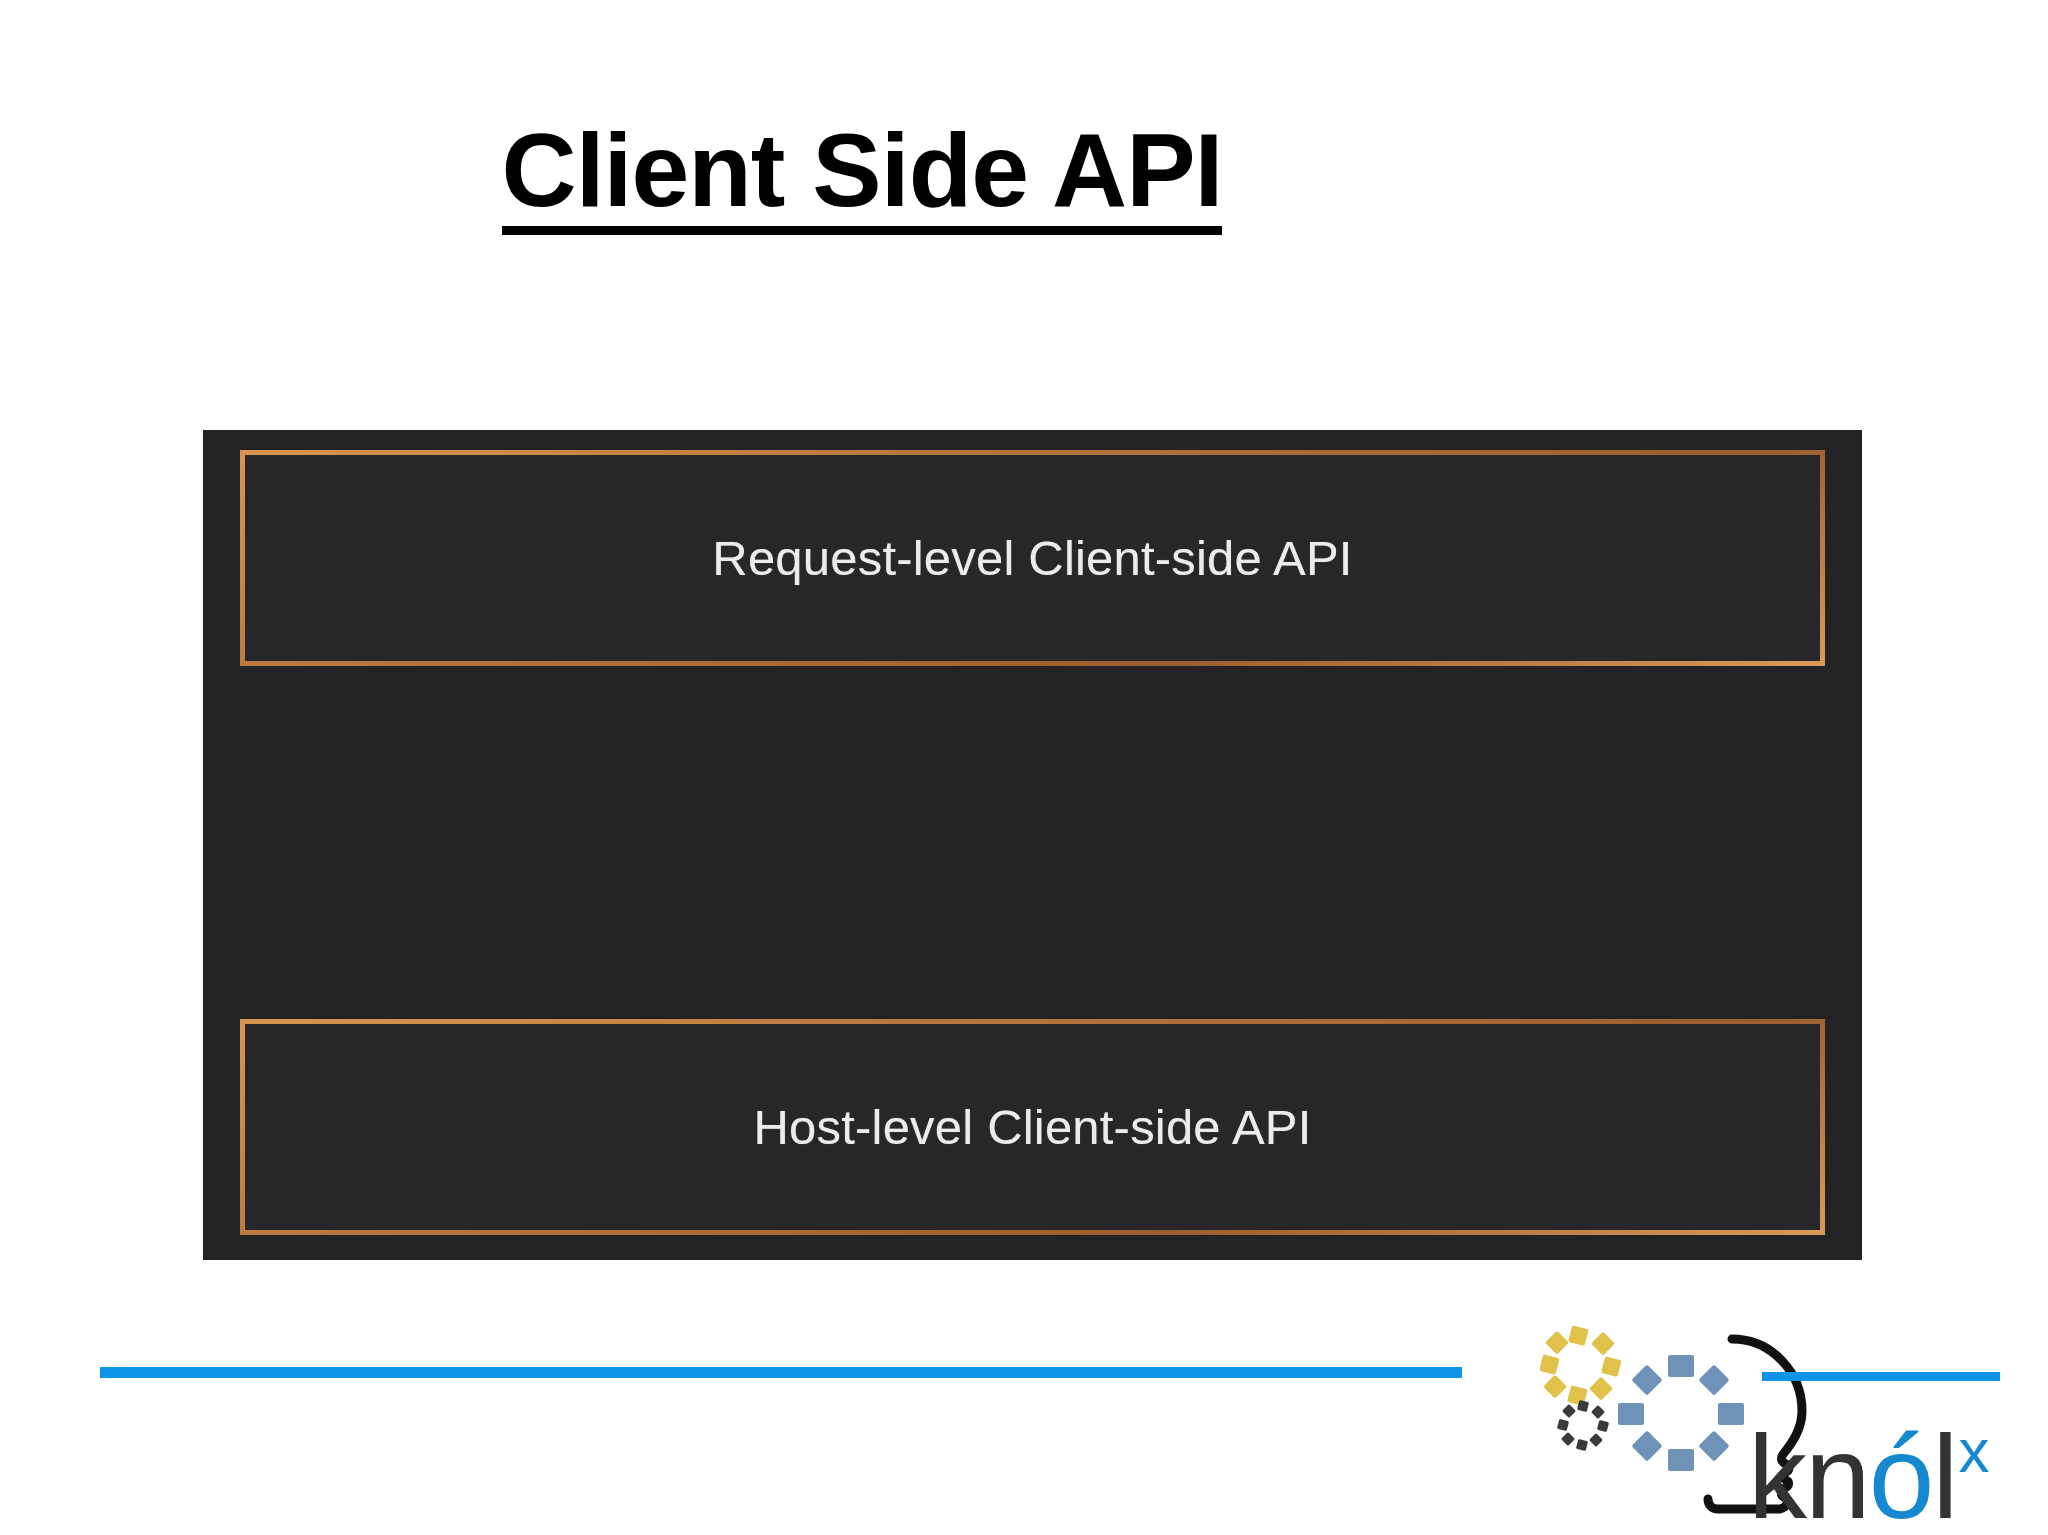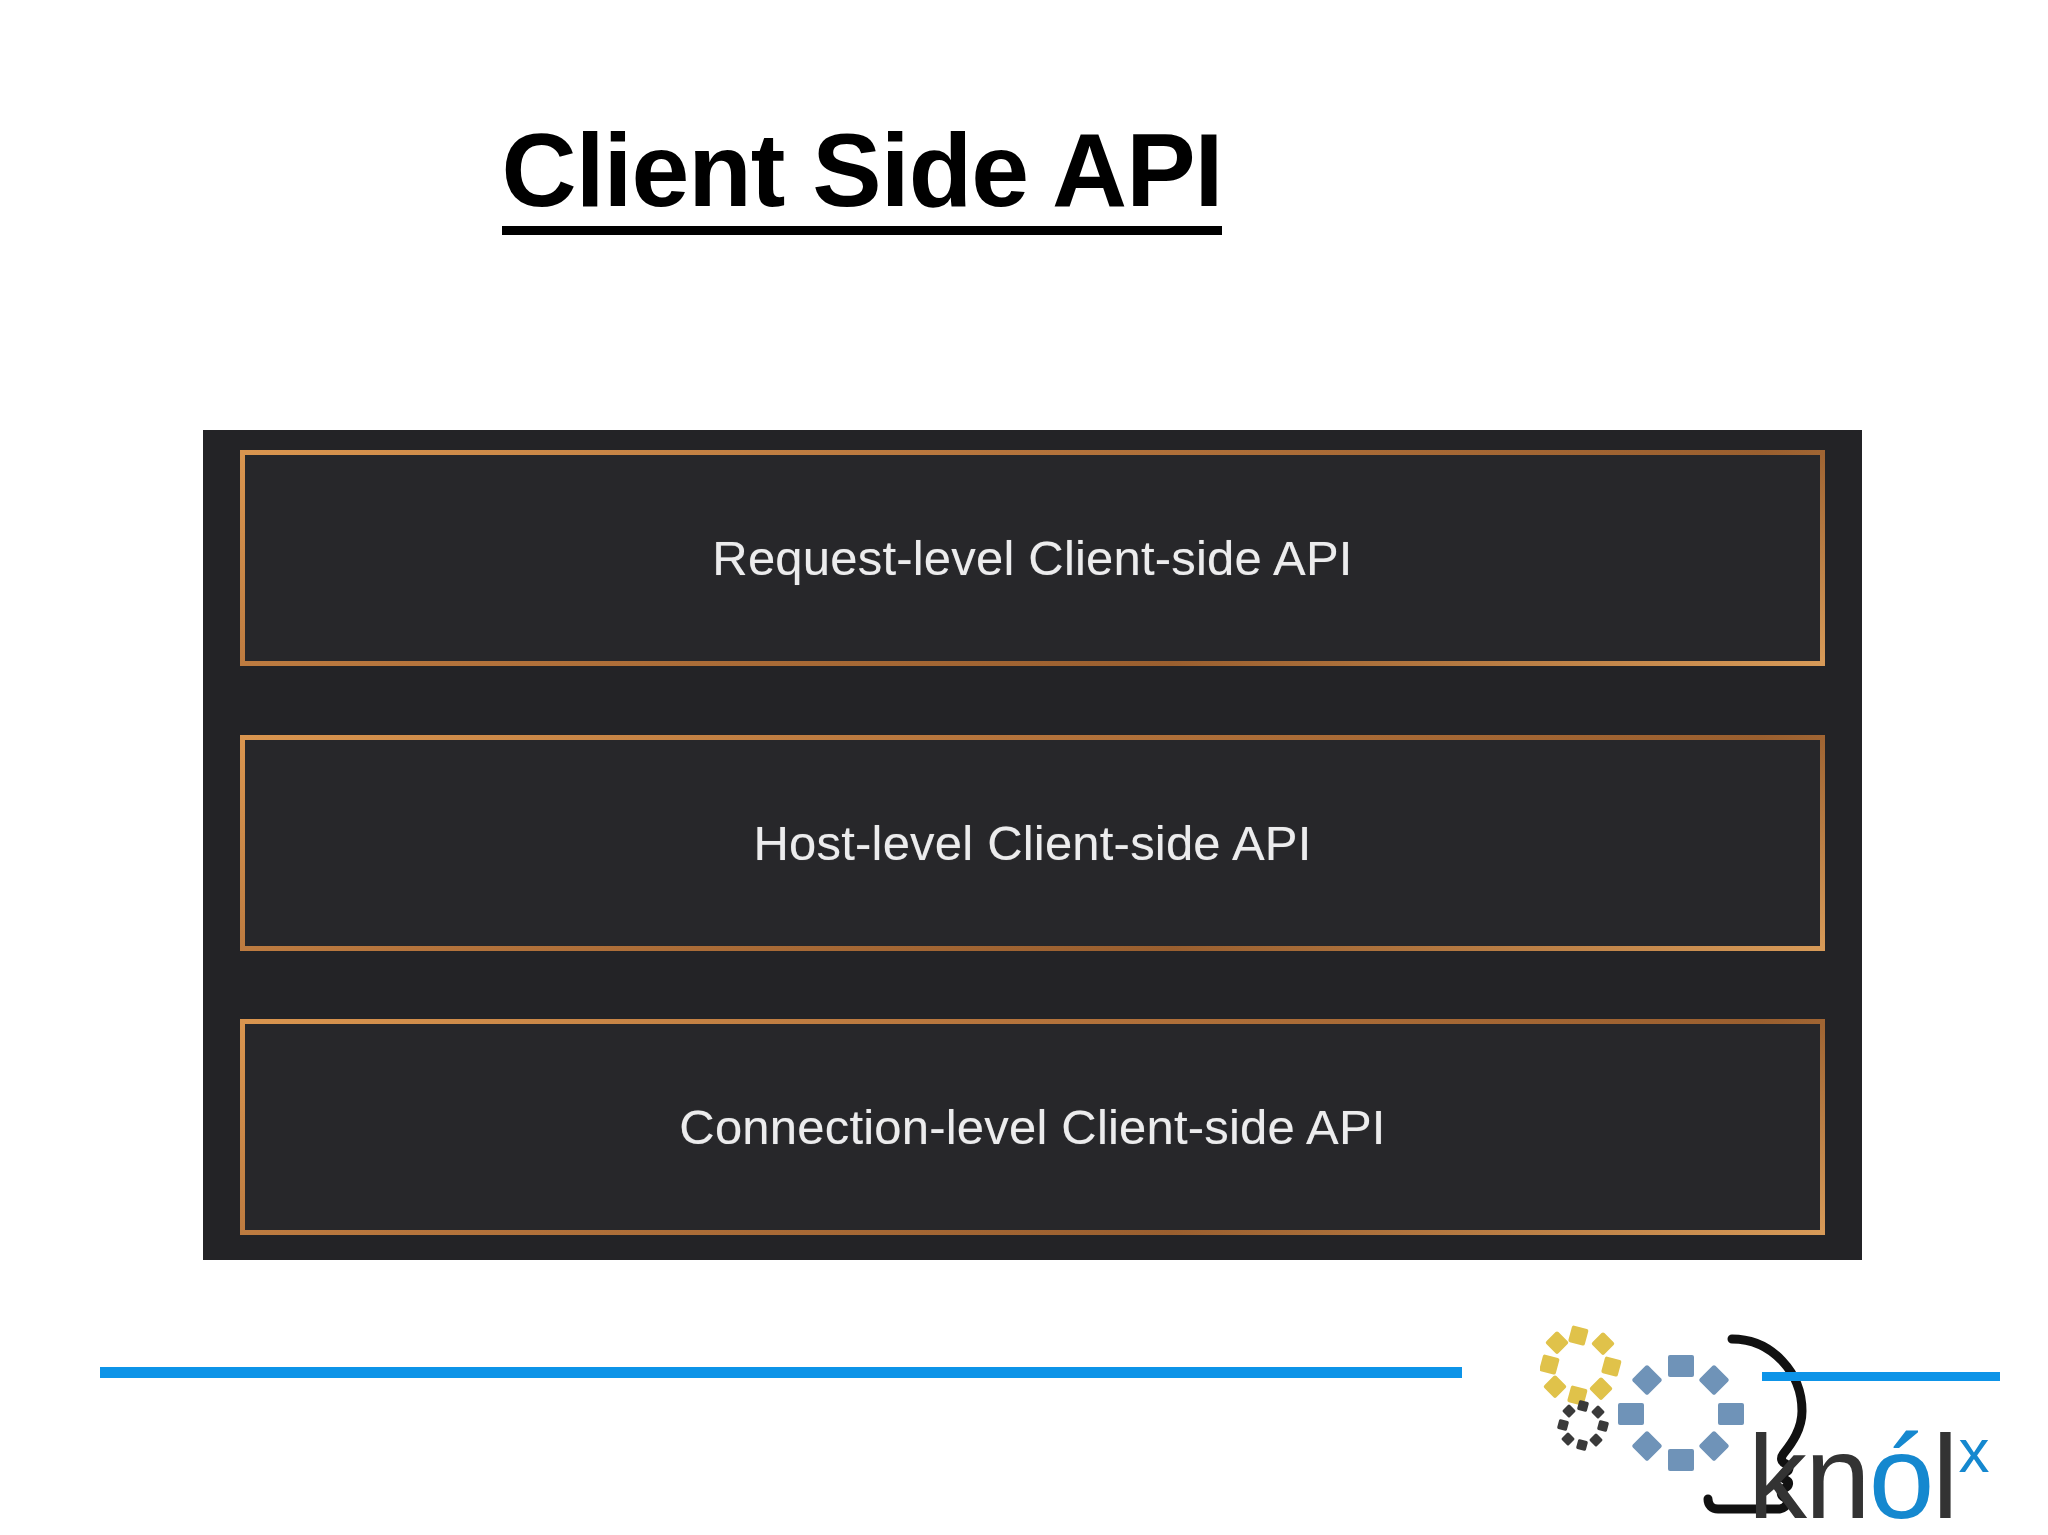--- a/index.html
+++ b/index.html
@@ -139,23 +139,20 @@
 <div id="diagram-panel">
 
   <div class="api-layer-box">
     <span class="box-label">Request-level Client-side API</span>
   </div>
 
   <div class="api-layer-box">
     <span class="box-label">Host-level Client-side API</span>
   </div>
 
-  <div class="api-layer-box">
-    <span class="box-label">Connection-level Client-side API</span>
-  </div>
 
 </div>
 
 <div id="footer-rule"></div>
 
 <div id="brand-logo">
 
   <div class="logo-mark">
     <svg viewBox="0 0 290 200" width="290" height="200" xmlns="http://www.w3.org/2000/svg">
 

